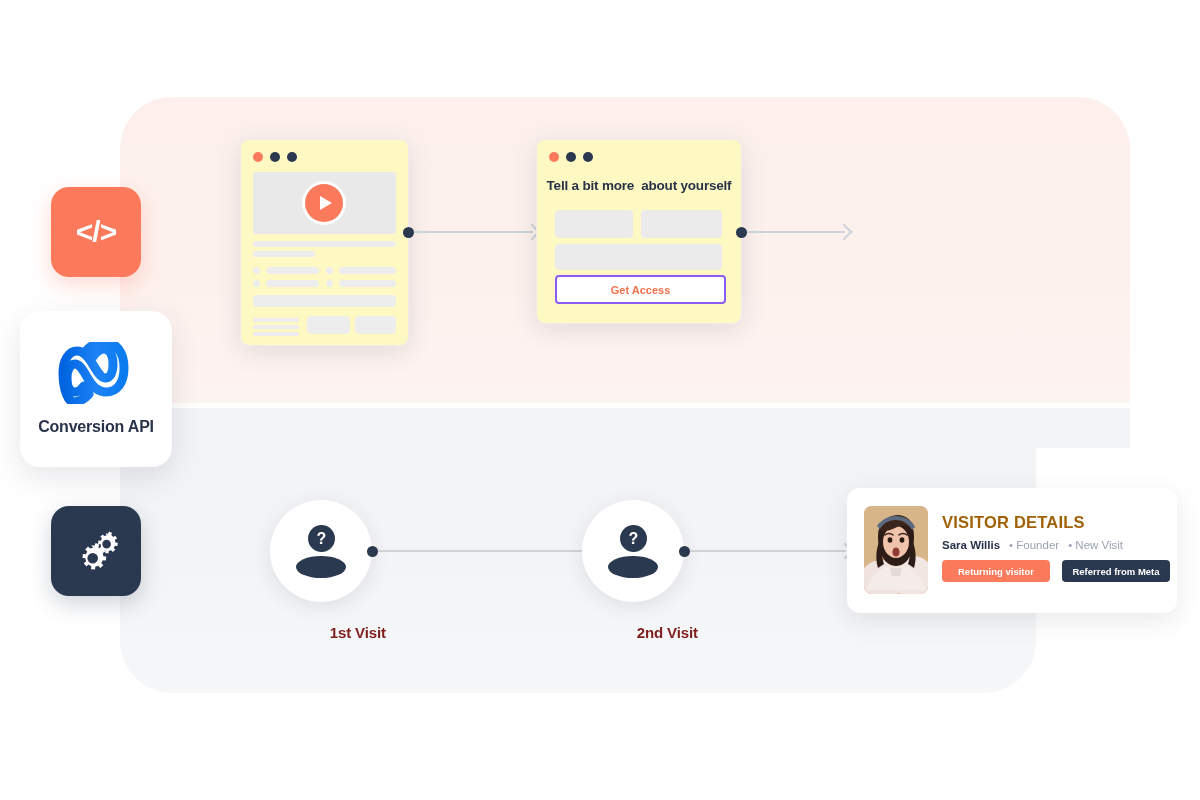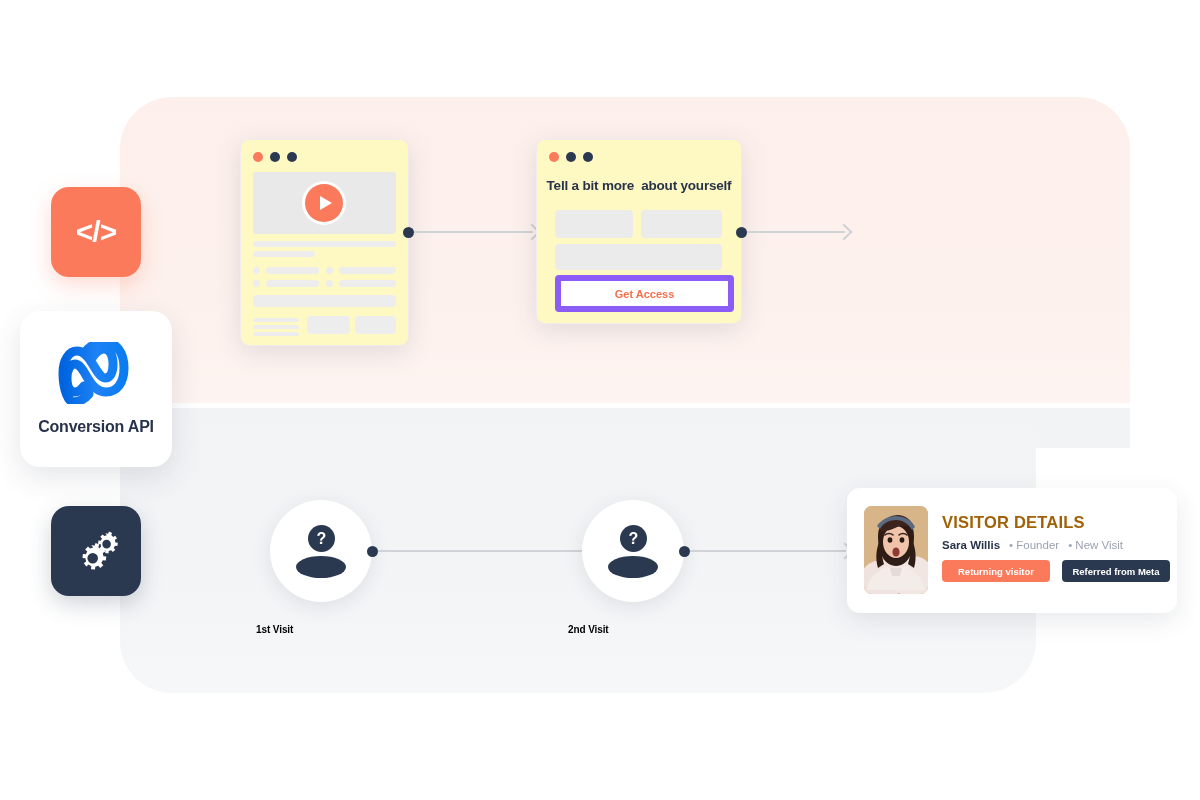--- a/index.html
+++ b/index.html
@@ -88,21 +88,21 @@
 
   .win2{left:536px;top:139px;width:204px;height:183px;}
   .win2 .title{
     position:absolute;left:0;right:0;top:38px;text-align:center;
     font-size:13.5px;font-weight:bold;color:#28334a;letter-spacing:-.2px;
     white-space:pre;
   }
   .field{position:absolute;background:#ebebeb;border-radius:4px;}
   .btn-access{
     position:absolute;left:18px;top:135px;width:167px;height:25px;
-    border:6px solid #8b5cf6;border-radius:4px;background:#fff;
+    border:2px solid #8b5cf6;border-radius:4px;background:#fff;
     display:flex;align-items:center;justify-content:center;
     font-size:11px;font-weight:bold;color:#f4704a;
   }
 
   .win3{left:846px;top:192px;width:204px;height:80px;}
   .win3 .thanks{
     position:absolute;left:0;right:0;top:26px;text-align:center;
     font-size:14px;font-weight:bold;color:#28334a;letter-spacing:-.2px;
   }
   .win3 .emoji{
@@ -129,22 +129,22 @@
   .person .head{
     position:absolute;left:13px;top:0;width:27px;height:27px;border-radius:50%;
     background:#2b3950;display:flex;align-items:center;justify-content:center;
     color:#fff;font-size:16px;font-weight:bold;line-height:1;
   }
   .person .body{
     position:absolute;left:1px;top:31px;width:50px;height:22px;
     border-radius:50%;background:#2b3950;
   }
   .vlabel{
-    position:absolute;text-align:left;width:130px;
-    font-size:10px;font-weight:bold;color:#000000;letter-spacing:-.1px;
+    position:absolute;text-align:right;width:130px;
+    font-size:15px;font-weight:bold;color:#7f1d1d;letter-spacing:-.1px;
   }
 
   
   .vcard{
     position:absolute;left:847px;top:488px;width:330px;height:125px;
     background:#fff;border-radius:13px;
     box-shadow:0 8px 26px rgba(40,50,70,.10);
   }
   .vphoto{
     position:absolute;left:17px;top:18px;width:64px;height:88px;border-radius:8px;

